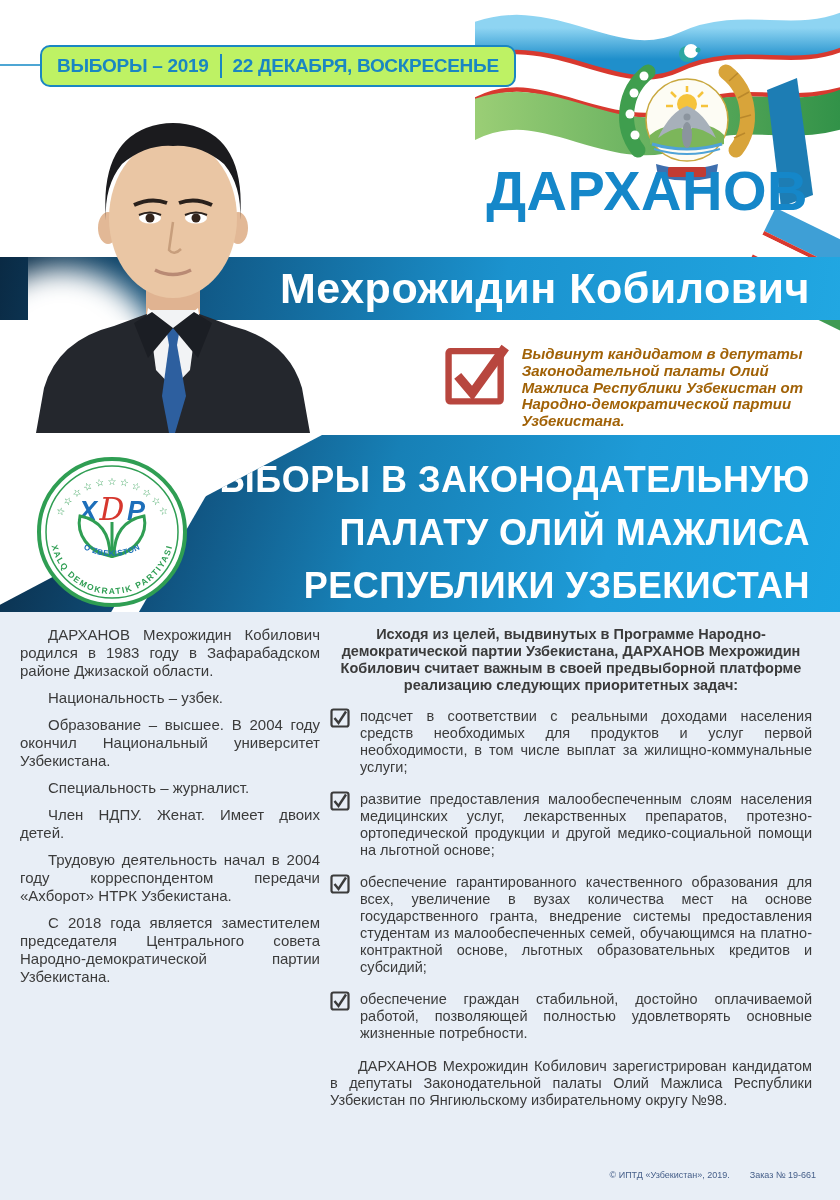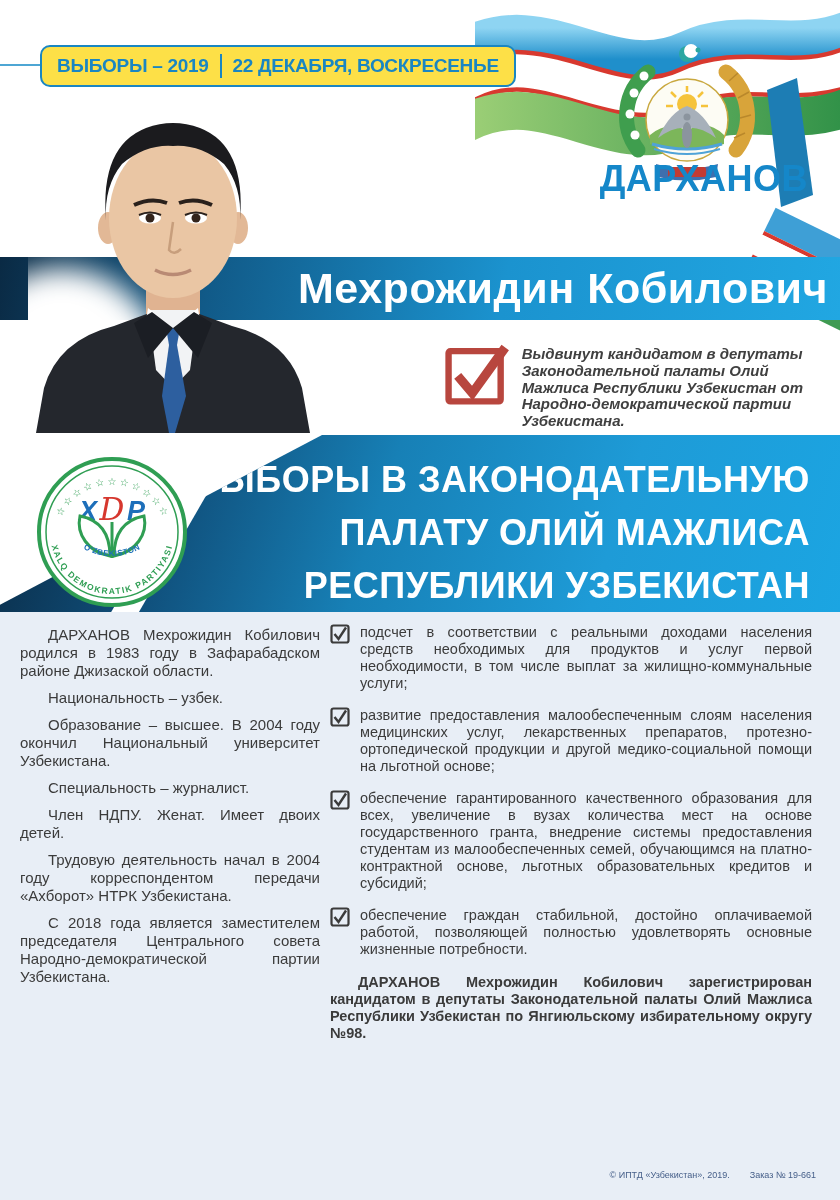--- a/index.html
+++ b/index.html
@@ -9,48 +9,48 @@
     font-family: "Liberation Sans", sans-serif;
     background: #ffffff;
     overflow: hidden;
     color: #3b3b3b;
   }
   
   .top-rule { position:absolute; left:0; top:64px; width:540px; height:2px; background:#4ea6d4; z-index:1; }
   .badge {
     position:absolute; left:40px; top:45px; height:42px; z-index:2;
     display:inline-flex; align-items:center; gap:11px; padding:0 15px;
-    background:#fde047; border:2.5px solid #1a86c2; border-radius:10px;
+    background:#bef264; border:2.5px solid #1a86c2; border-radius:10px;
     color:#1a86c2; font-weight:bold; font-size:19px; letter-spacing:-0.3px; white-space:nowrap;
   }
   .badge .sep { width:2px; height:24px; background:#1a86c2; }
   
   .ribbon { position:absolute; top:0; right:0; width:365px; height:340px; z-index:1; }
   .emblem { position:absolute; left:608px; top:40px; width:158px; height:152px; z-index:2; }
   
   .portrait { position:absolute; left:28px; top:88px; width:290px; height:345px; z-index:3; }
   
   .surname {
     position:absolute; top:158px; left:0; right:32px; z-index:2;
-    text-align:right; font-size:36px; font-weight:bold; color:#1587c9; letter-spacing:0.5px;
+    text-align:right; font-size:56px; font-weight:bold; color:#1587c9; letter-spacing:0.5px;
   }
   .name-band {
     position:absolute; top:257px; left:0; width:840px; height:63px; z-index:1;
     background:linear-gradient(100deg,#0a2a44 0%,#115a88 25%,#1b93cf 60%,#21a7e2 100%);
   }
   .name-band .name {
-    display:block; text-align:right; padding-right:12px; line-height:63px;
+    display:block; text-align:right; padding-right:30px; line-height:63px;
     color:#ffffff; font-size:43px; font-weight:bold; letter-spacing:0.5px;
   }
   
   .nomination { position:absolute; left:444px; top:338px; width:376px; display:flex; gap:10px; z-index:2; }
   .nomination .mark { width:68px; height:72px; flex:0 0 aupx; }
   .nomination .note {
     width:300px; padding-top:8px;
-    font-weight:bold; font-style:italic; font-size:15px; line-height:16.8px; color:#404040;
+    font-weight:bold; font-style:italic; font-size:15px; line-height:16.8px; color:#a16207;
   }
   
   .banner {
     position:absolute; left:0; top:435px; width:840px; height:177px; z-index:1;
     background:linear-gradient(108deg,#0a2a44 0%,#10507c 22%,#1780b6 45%,#1e9bd7 72%,#1ba5e2 100%);
     clip-path:polygon(322px 0, 100% 0, 100% 100%, -14px 100%);
   }
   .banner .banner-text {
     padding:18px 30px 0 0; text-align:right;
     color:#ffffff; font-size:36px; font-weight:bold; line-height:53px; letter-spacing:0.5px;
@@ -66,21 +66,21 @@
     background:#e8eef6;
   }
   .bio-col { position:absolute; left:20px; top:14px; width:300px; }
   .bio-col p { font-size:15px; line-height:18px; margin-bottom:9px; text-indent:28px; text-align:justify; }
   .platform-col { position:absolute; left:330px; top:12px; width:482px; }
   .platform-intro {
     font-weight:bold; font-size:14.5px; line-height:17px; text-align:center; margin:2px 6px 14px 6px;
   }
   .p-item { position:relative; padding-left:30px; margin-bottom:15px; font-size:14.5px; line-height:17px; text-align:justify; }
   .p-item .cb { position:absolute; left:0; top:0; width:20px; height:20px; }
-  .registration { font-size:14.5px; line-height:17px; text-indent:28px; text-align:justify; margin-top:16px;font-weight:bold; }
+  .registration { font-size:14.5px; line-height:17px; text-indent:28px; text-align:justify; margin-top:16px; }
   .print-footer {
     position:absolute; right:24px; bottom:20px; font-size:9px; color:#47608a; display:flex; gap:20px;
   }
 </style>
 </head>
 <body>
 
 <div class="top-rule"></div>
 
 <div class="badge">
@@ -238,20 +238,21 @@
     <p>ДАРХАНОВ Мехрожидин Кобилович родился в 1983 году в Зафарабадском районе Джизаской области.</p>
     <p>Национальность – узбек.</p>
     <p>Образование – высшее. В 2004 году окончил Национальный университет Узбекистана.</p>
     <p>Специальность – журналист.</p>
     <p>Член НДПУ. Женат. Имеет двоих детей.</p>
     <p>Трудовую деятельность начал в 2004 году корреспондентом передачи «Ахборот» НТРК Узбекистана.</p>
     <p>С 2018 года является заместителем председателя Центрального совета Народно-демократической партии Узбекистана.</p>
   </div>
 
   <div class="platform-col">
+    <div class="platform-intro">Исходя из целей, выдвинутых в Программе Народно-демократической партии Узбекистана, ДАРХАНОВ Мехрожидин Кобилович считает важным в своей предвыборной платформе реализацию следующих приоритетных задач:</div>
 
     <div class="p-item">
       <svg class="cb" viewBox="0 0 20 20">
           <rect x="1.5" y="1.5" width="17" height="17" rx="2" fill="none" stroke="#3b3b3b" stroke-width="2.2"></rect>
           <path d="M 4.5 10 L 8.5 15 L 16 3.5" fill="none" stroke="#3b3b3b" stroke-width="2.4"></path>
         </svg>
       <span>подсчет в соответствии с реальными доходами населения средств необходимых для продуктов и услуг первой необходимости, в том числе выплат за жилищно-коммунальные услуги;</span>
     </div>
     <div class="p-item">
       <svg class="cb" viewBox="0 0 20 20">

